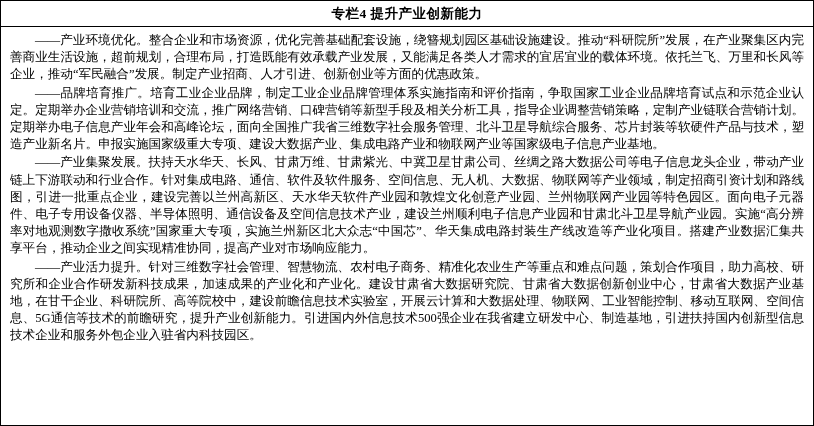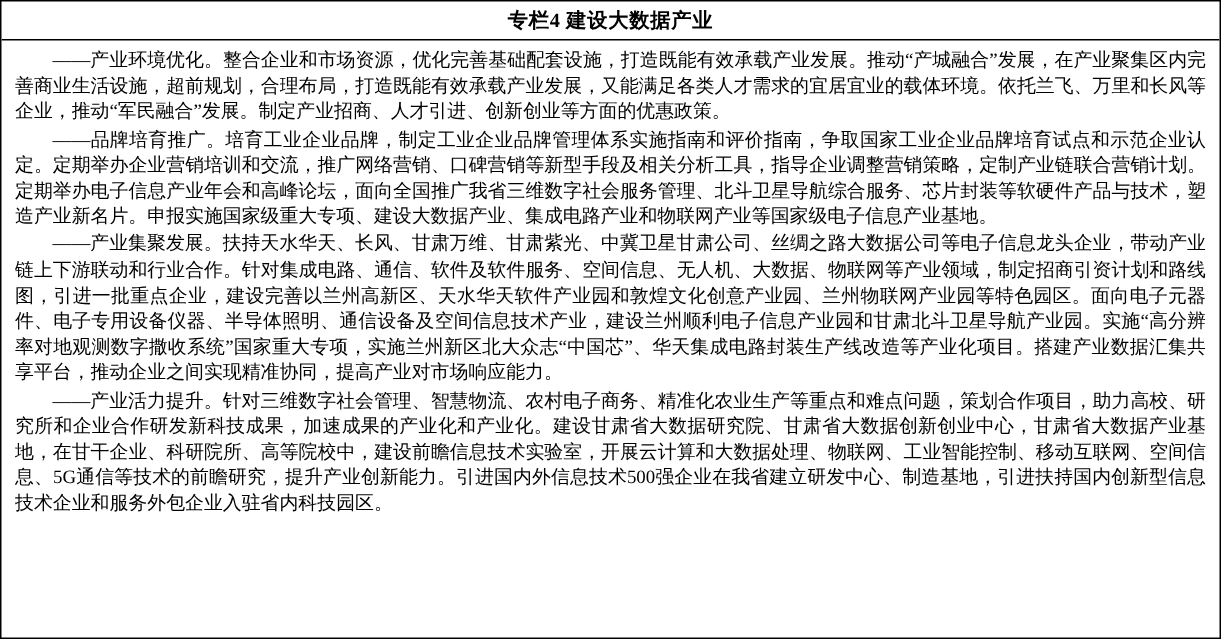--- a/index.html
+++ b/index.html
@@ -48,23 +48,23 @@
     margin: 0 0 1px 0;
     font-family: "Liberation Serif", "DejaVu Serif", serif;
   }
 </style>
 </head>
 <body>
 
 <div class="page">
 
   <div class="title-bar">
-    <span class="title-text">专栏4  建设大数据产业</span>
+    <span class="title-text">专栏4  提升产业创新能力</span>
   </div>
 
   <div class="body-area">
-    <p class="para">——产业环境优化。整合企业和市场资源，优化完善基础配套设施，打造既能有效承载产业发展。推动“产城融合”发展，在产业聚集区内完善商业生活设施，超前规划，合理布局，打造既能有效承载产业发展，又能满足各类人才需求的宜居宜业的载体环境。依托兰飞、万里和长风等企业，推动“军民融合”发展。制定产业招商、人才引进、创新创业等方面的优惠政策。</p>
+    <p class="para">——产业环境优化。整合企业和市场资源，优化完善基础配套设施，绕簪规划园区基础设施建设。推动“科研院所”发展，在产业聚集区内完善商业生活设施，超前规划，合理布局，打造既能有效承载产业发展，又能满足各类人才需求的宜居宜业的载体环境。依托兰飞、万里和长风等企业，推动“军民融合”发展。制定产业招商、人才引进、创新创业等方面的优惠政策。</p>
     <p class="para">——品牌培育推广。培育工业企业品牌，制定工业企业品牌管理体系实施指南和评价指南，争取国家工业企业品牌培育试点和示范企业认定。定期举办企业营销培训和交流，推广网络营销、口碑营销等新型手段及相关分析工具，指导企业调整营销策略，定制产业链联合营销计划。定期举办电子信息产业年会和高峰论坛，面向全国推广我省三维数字社会服务管理、北斗卫星导航综合服务、芯片封装等软硬件产品与技术，塑造产业新名片。申报实施国家级重大专项、建设大数据产业、集成电路产业和物联网产业等国家级电子信息产业基地。</p>
     <p class="para">——产业集聚发展。扶持天水华天、长风、甘肃万维、甘肃紫光、中冀卫星甘肃公司、丝绸之路大数据公司等电子信息龙头企业，带动产业链上下游联动和行业合作。针对集成电路、通信、软件及软件服务、空间信息、无人机、大数据、物联网等产业领域，制定招商引资计划和路线图，引进一批重点企业，建设完善以兰州高新区、天水华天软件产业园和敦煌文化创意产业园、兰州物联网产业园等特色园区。面向电子元器件、电子专用设备仪器、半导体照明、通信设备及空间信息技术产业，建设兰州顺利电子信息产业园和甘肃北斗卫星导航产业园。实施“高分辨率对地观测数字撒收系统”国家重大专项，实施兰州新区北大众志“中国芯”、华天集成电路封装生产线改造等产业化项目。搭建产业数据汇集共享平台，推动企业之间实现精准协同，提高产业对市场响应能力。</p>
     <p class="para">——产业活力提升。针对三维数字社会管理、智慧物流、农村电子商务、精准化农业生产等重点和难点问题，策划合作项目，助力高校、研究所和企业合作研发新科技成果，加速成果的产业化和产业化。建设甘肃省大数据研究院、甘肃省大数据创新创业中心，甘肃省大数据产业基地，在甘干企业、科研院所、高等院校中，建设前瞻信息技术实验室，开展云计算和大数据处理、物联网、工业智能控制、移动互联网、空间信息、5G通信等技术的前瞻研究，提升产业创新能力。引进国内外信息技术500强企业在我省建立研发中心、制造基地，引进扶持国内创新型信息技术企业和服务外包企业入驻省内科技园区。</p>
   </div>
 
 </div>
 
 </body></html>

